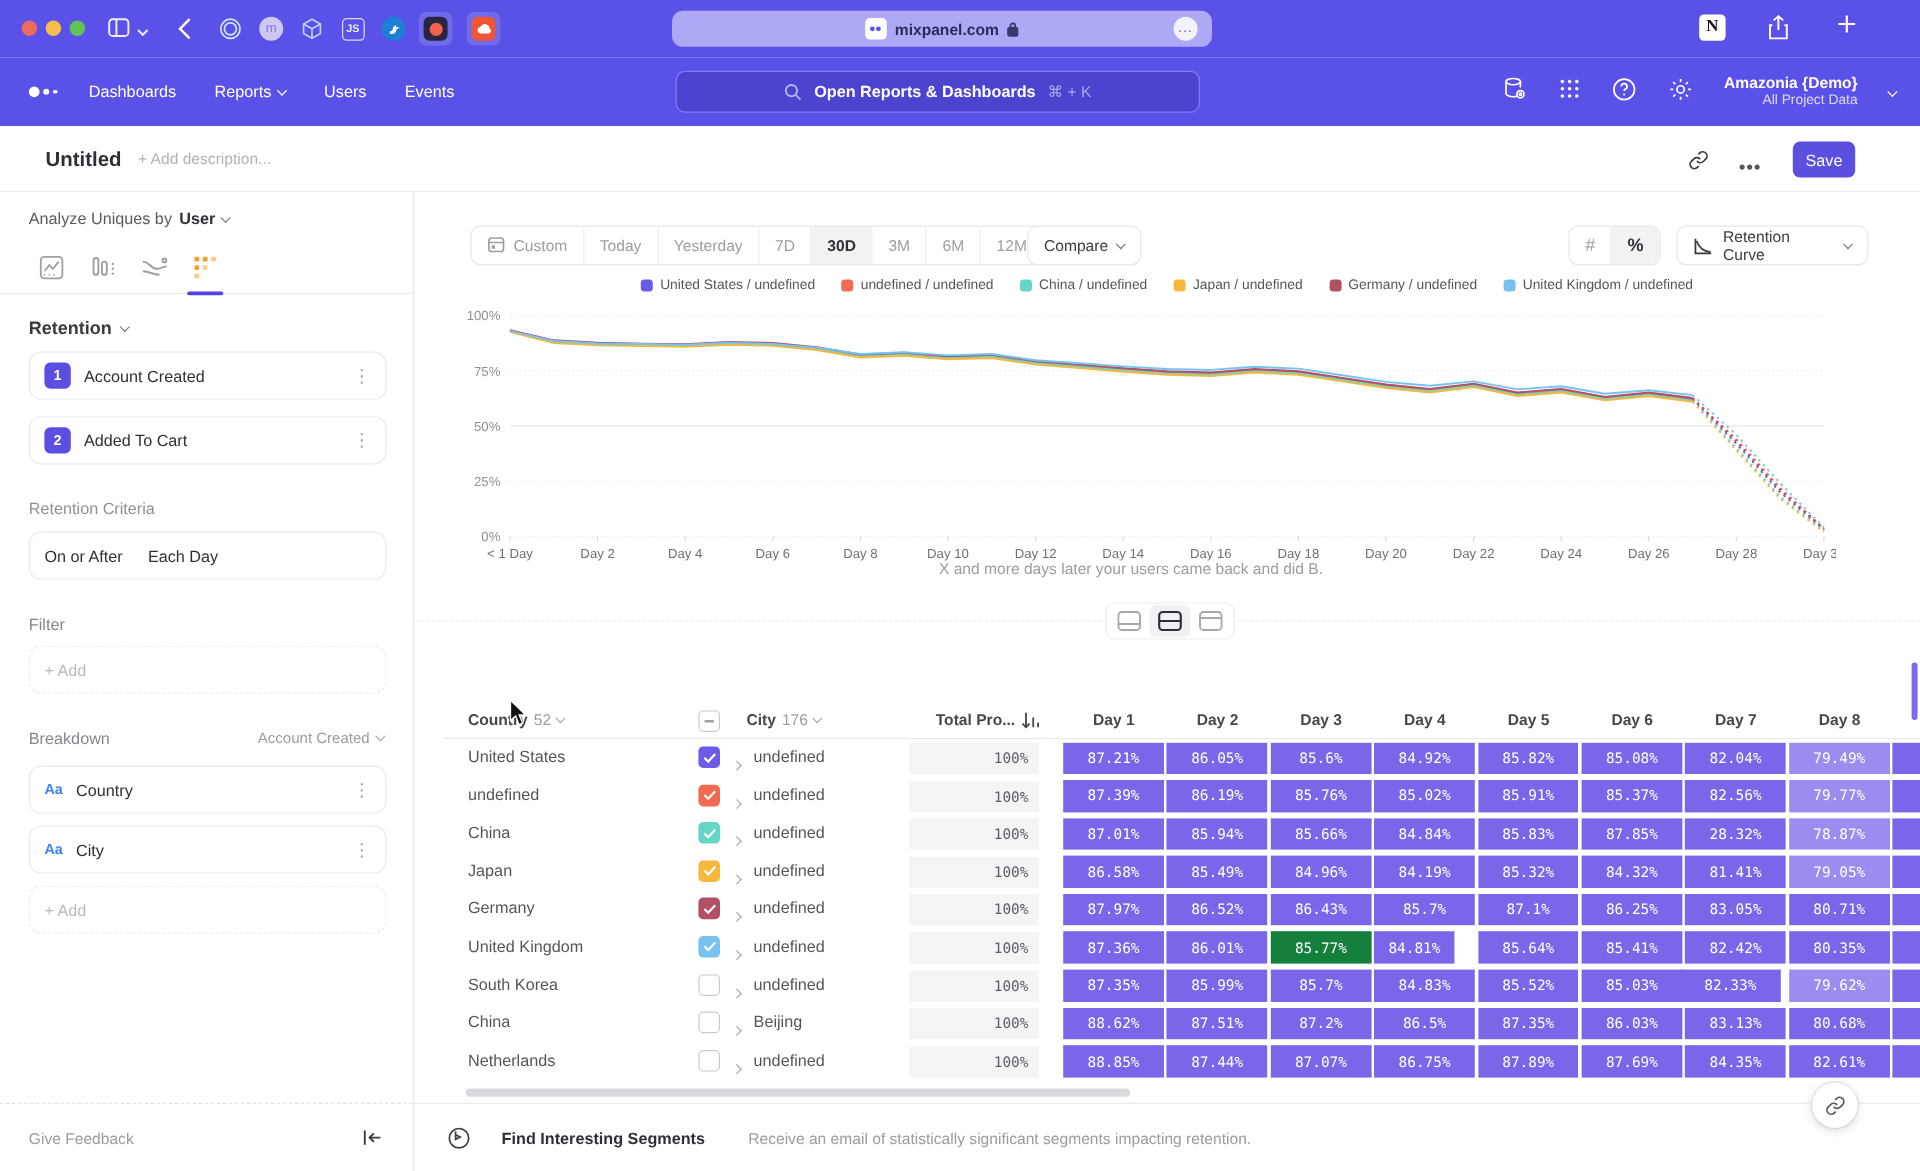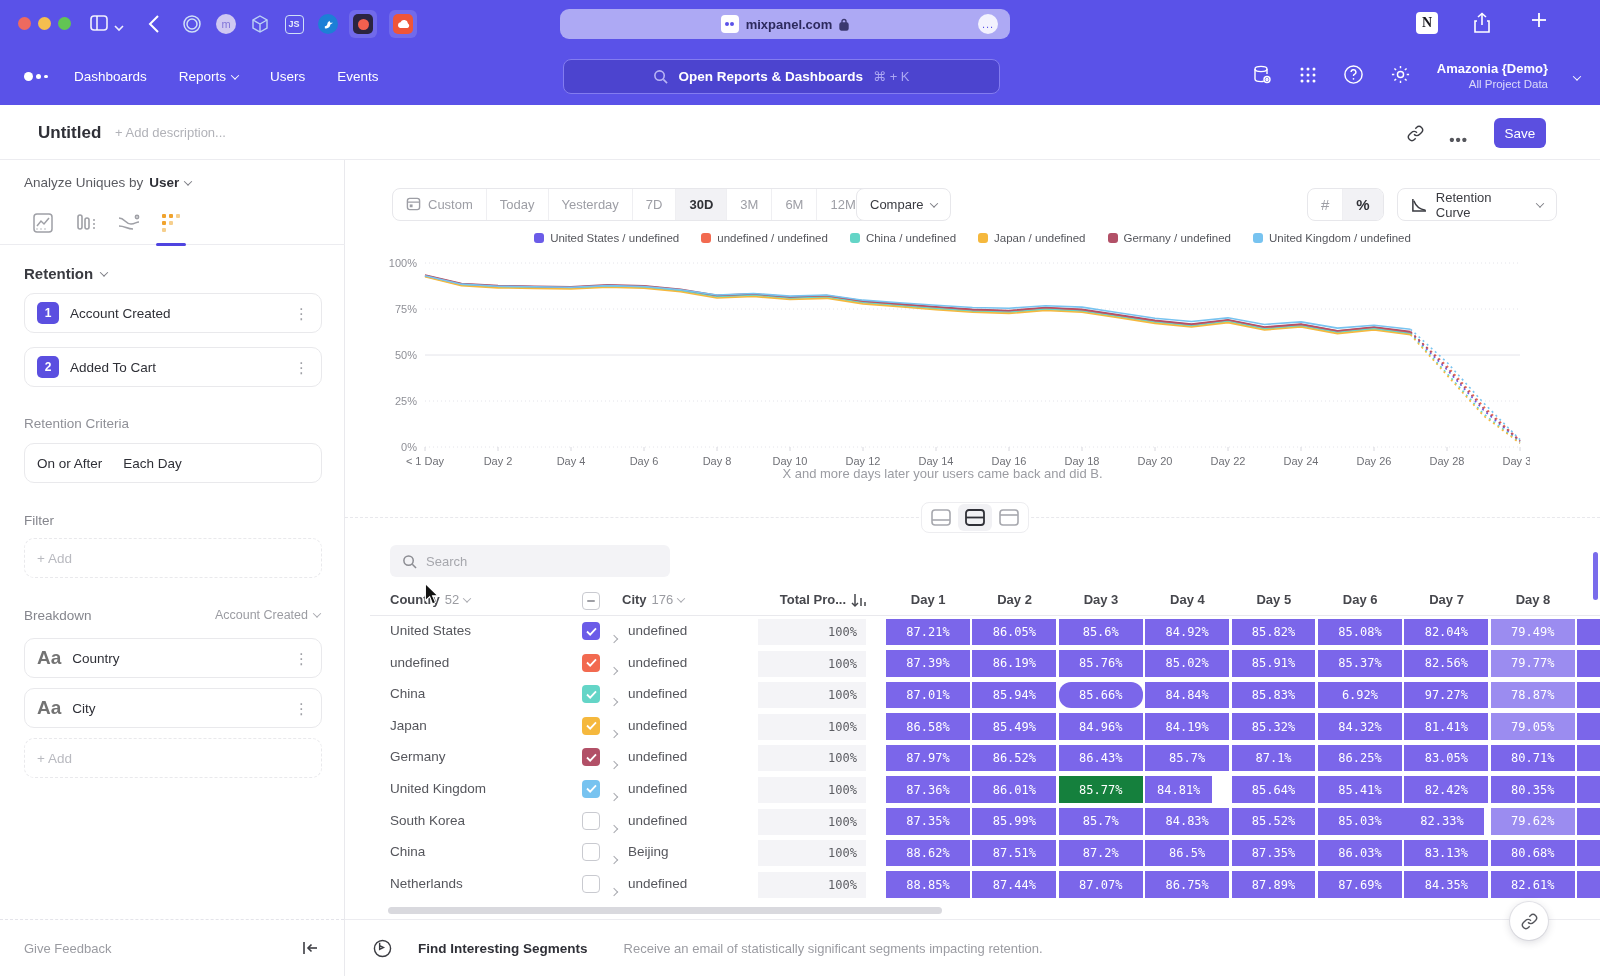--- a/index.html
+++ b/index.html
@@ -57,21 +57,21 @@
   .tab-underline { position:absolute; left:156px; top:41px; width:30px; height:3px; background:#4f44e0; border-radius:2px; }
   .sec-title { position:absolute; left:24px; font-size:15px; font-weight:bold; color:#3a3b41; display:flex; align-items:center; gap:8px; }
   .sec-label { position:absolute; left:24px; font-size:13.5px; color:#8f9097; }
   .card { position:absolute; left:24px; width:298px; height:40px; border:1px solid #e9e9ec; border-radius:10px; background:#fff;
           display:flex; align-items:center; padding:0 12px; gap:11px; }
   .card.dashed { border-style:dashed; color:#b9bac0; font-size:13.5px; }
   .badge { width:22px; height:22px; border-radius:5px; background:#5b4fe0; color:#fff; font-size:12px; font-weight:bold;
            display:flex; align-items:center; justify-content:center; flex:none; }
   .card .lbl { font-size:13.5px; color:#2f3037; flex:1; }
   .kebab { color:#9fa0a6; font-size:15px; line-height:1; }
-  .aa { color:#737373; font-size:19px; font-weight:bold; }
+  .aa { color:#3b82f6; font-size:12px; font-weight:bold; }
   .bd-scope { position:absolute; right:24px; font-size:12.5px; color:#9b9ca2; display:flex; align-items:center; gap:6px; }
   .side-foot { position:absolute; left:0; bottom:0; width:344px; height:57px; border-top:1px dashed #e4e4ea;
                display:flex; align-items:center; justify-content:space-between; padding:0 26px 0 24px; }
   .side-foot span { font-size:13px; color:#9a9ba1; }
 
   
   .seg-group { position:absolute; display:flex; height:33px; border:1px solid #e7e7eb; border-radius:8px; overflow:hidden; background:#fff; }
   .seg { display:flex; align-items:center; gap:7px; padding:0 13px; font-size:13px; color:#9d9ea5; border-left:1px solid #efeff2; }
   .seg:first-child { border-left:none; }
   .seg.active { background:#f2f2f5; color:#303136; font-weight:bold; }
@@ -565,27 +565,20 @@
             </svg>
         </span>
         <span class="vt">
           <svg width="20" height="17" viewBox="0 0 20 17" fill="none" stroke="#a7a8ae" stroke-width="1.6">
               <rect x="1" y="1" width="18" height="15" rx="3"></rect>
               <line x1="1" y1="6" x2="19" y2="6"></line>
             </svg>
         </span>
       </div>
 
-      <div class="tsearch">
-        <svg width="15" height="15" viewBox="0 0 16 16" fill="none" stroke="#8b8c92" stroke-width="1.6">
-            <circle cx="7" cy="7" r="5"></circle>
-            <line x1="11" y1="11" x2="15" y2="15"></line>
-          </svg>
-        <span>Search</span>
-      </div>
 
       <div class="tablewrap">
         <div class="thead">
           <span class="h" style="left:20px">
             <span>Country</span>
             <span class="cnt">52</span>
             <span class="chev down lite"></span>
           </span>
           <span style="position:absolute;left:212px;top:4px;width:18px;height:18px;border:1.5px solid #c9cad0;border-radius:4px;background:#fff;display:flex;align-items:center;justify-content:center">
             <span style="width:8px;height:2px;background:#9fa0a6;border-radius:1px"></span>
@@ -670,25 +663,25 @@
               <span class="c-check" style="background: rgb(100, 213, 199);">
                 <svg width="11" height="9" viewBox="0 0 12 10" fill="none" stroke="#fff" stroke-width="2">
                   <polyline points="1,5 4.5,8.5 11,1.5"></polyline>
                 </svg>
               </span>
               <span class="c-exp"><span class="chev right lite"></span></span>
               <span class="c-city">undefined</span>
               <span class="c-total">100%</span>
               <span class="cell" style="left: 516px; width: 83.9px; background: rgb(123, 102, 234);">87.01%</span>
               <span class="cell" style="left: 602.4px; width: 83.9px; background: rgb(123, 102, 234);">85.94%</span>
-              <span class="cell" style="left: 688.8px; width: 83.9px; background: rgb(123, 102, 234); border-radius: 12px;">85.66%</span>
+              <span class="cell" style="left: 688.8px; width: 83.9px; background: rgb(123, 102, 234);">85.66%</span>
               <span class="cell" style="left: 775.2px; width: 83.9px; background: rgb(123, 102, 234);">84.84%</span>
               <span class="cell" style="left: 861.6px; width: 83.9px; background: rgb(123, 102, 234);">85.83%</span>
-              <span class="cell" style="left: 948px; width: 83.9px; background: rgb(123, 102, 234);">6.92%</span>
-              <span class="cell" style="left: 1034.4px; width: 83.9px; background: rgb(123, 102, 234);">97.27%</span>
+              <span class="cell" style="left: 948px; width: 83.9px; background: rgb(123, 102, 234);">87.85%</span>
+              <span class="cell" style="left: 1034.4px; width: 83.9px; background: rgb(123, 102, 234);">28.32%</span>
               <span class="cell" style="left: 1120.8px; width: 83.9px; background: rgb(155, 140, 240);">78.87%</span>
               <span class="cell" style="left: 1207.2px; width: 23px; background: rgb(123, 102, 234);"></span>
             </div>
             <div class="trow">
               <span class="c-country">Japan</span>
               <span class="c-check" style="background: rgb(245, 184, 61);">
                 <svg width="11" height="9" viewBox="0 0 12 10" fill="none" stroke="#fff" stroke-width="2">
                   <polyline points="1,5 4.5,8.5 11,1.5"></polyline>
                 </svg>
               </span>

